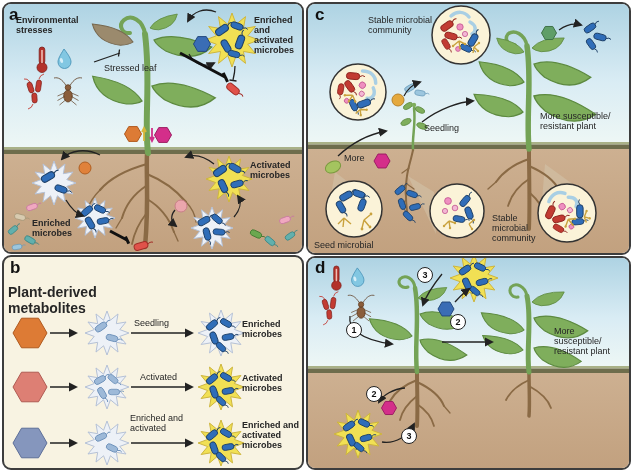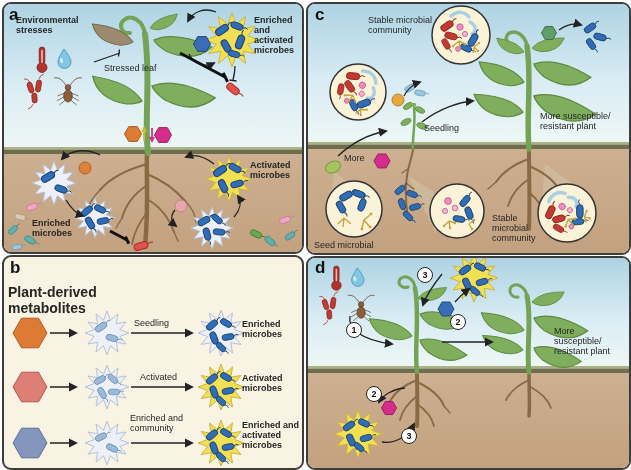--- a/index.html
+++ b/index.html
@@ -259,21 +259,21 @@
       <use href="#micG" class="mb" transform="translate(208,178) rotate(-40) scale(0.9)"></use>
       <use href="#micG" class="mb" transform="translate(222,176) rotate(30) scale(0.85)"></use>
       <use href="#micG" class="mb" transform="translate(210,191) rotate(70) scale(0.9)"></use>
       <use href="#micG" class="mb" transform="translate(224,190) rotate(-10) scale(0.85)"></use>
       <use href="#micG" class="mb" transform="translate(217,200) rotate(45) scale(0.8)"></use>
     </svg>
     <div class="plabel" style="left:6px;top:1px">b</div>
     <div class="t b c" style="left:4px;top:28px;width:112px;font-size:14px">Plant-derived metabolites</div>
     <div class="t c" style="left:130px;top:61px;width:62px">Seedling</div>
     <div class="t c" style="left:136px;top:115px;width:62px">Activated</div>
-    <div class="t c" style="left:126px;top:156px;width:70px">Enriched and community</div>
+    <div class="t c" style="left:126px;top:156px;width:70px">Enriched and activated</div>
     <div class="t b c" style="left:238px;top:62px;width:58px">Enriched microbes</div>
     <div class="t b c" style="left:238px;top:116px;width:58px">Activated microbes</div>
     <div class="t b c" style="left:238px;top:163px;width:58px">Enriched and activated microbes</div>
   </div>
 
   <div class="panel" id="pc">
     <svg width="321" height="249">
       <rect x="0" y="0" width="321" height="140" fill="url(#skyG)"></rect>
       <rect x="0" y="138" width="321" height="2.5" fill="#a9b187"></rect>
       <rect x="0" y="140.5" width="321" height="4.5" fill="#6e6d4c"></rect>

